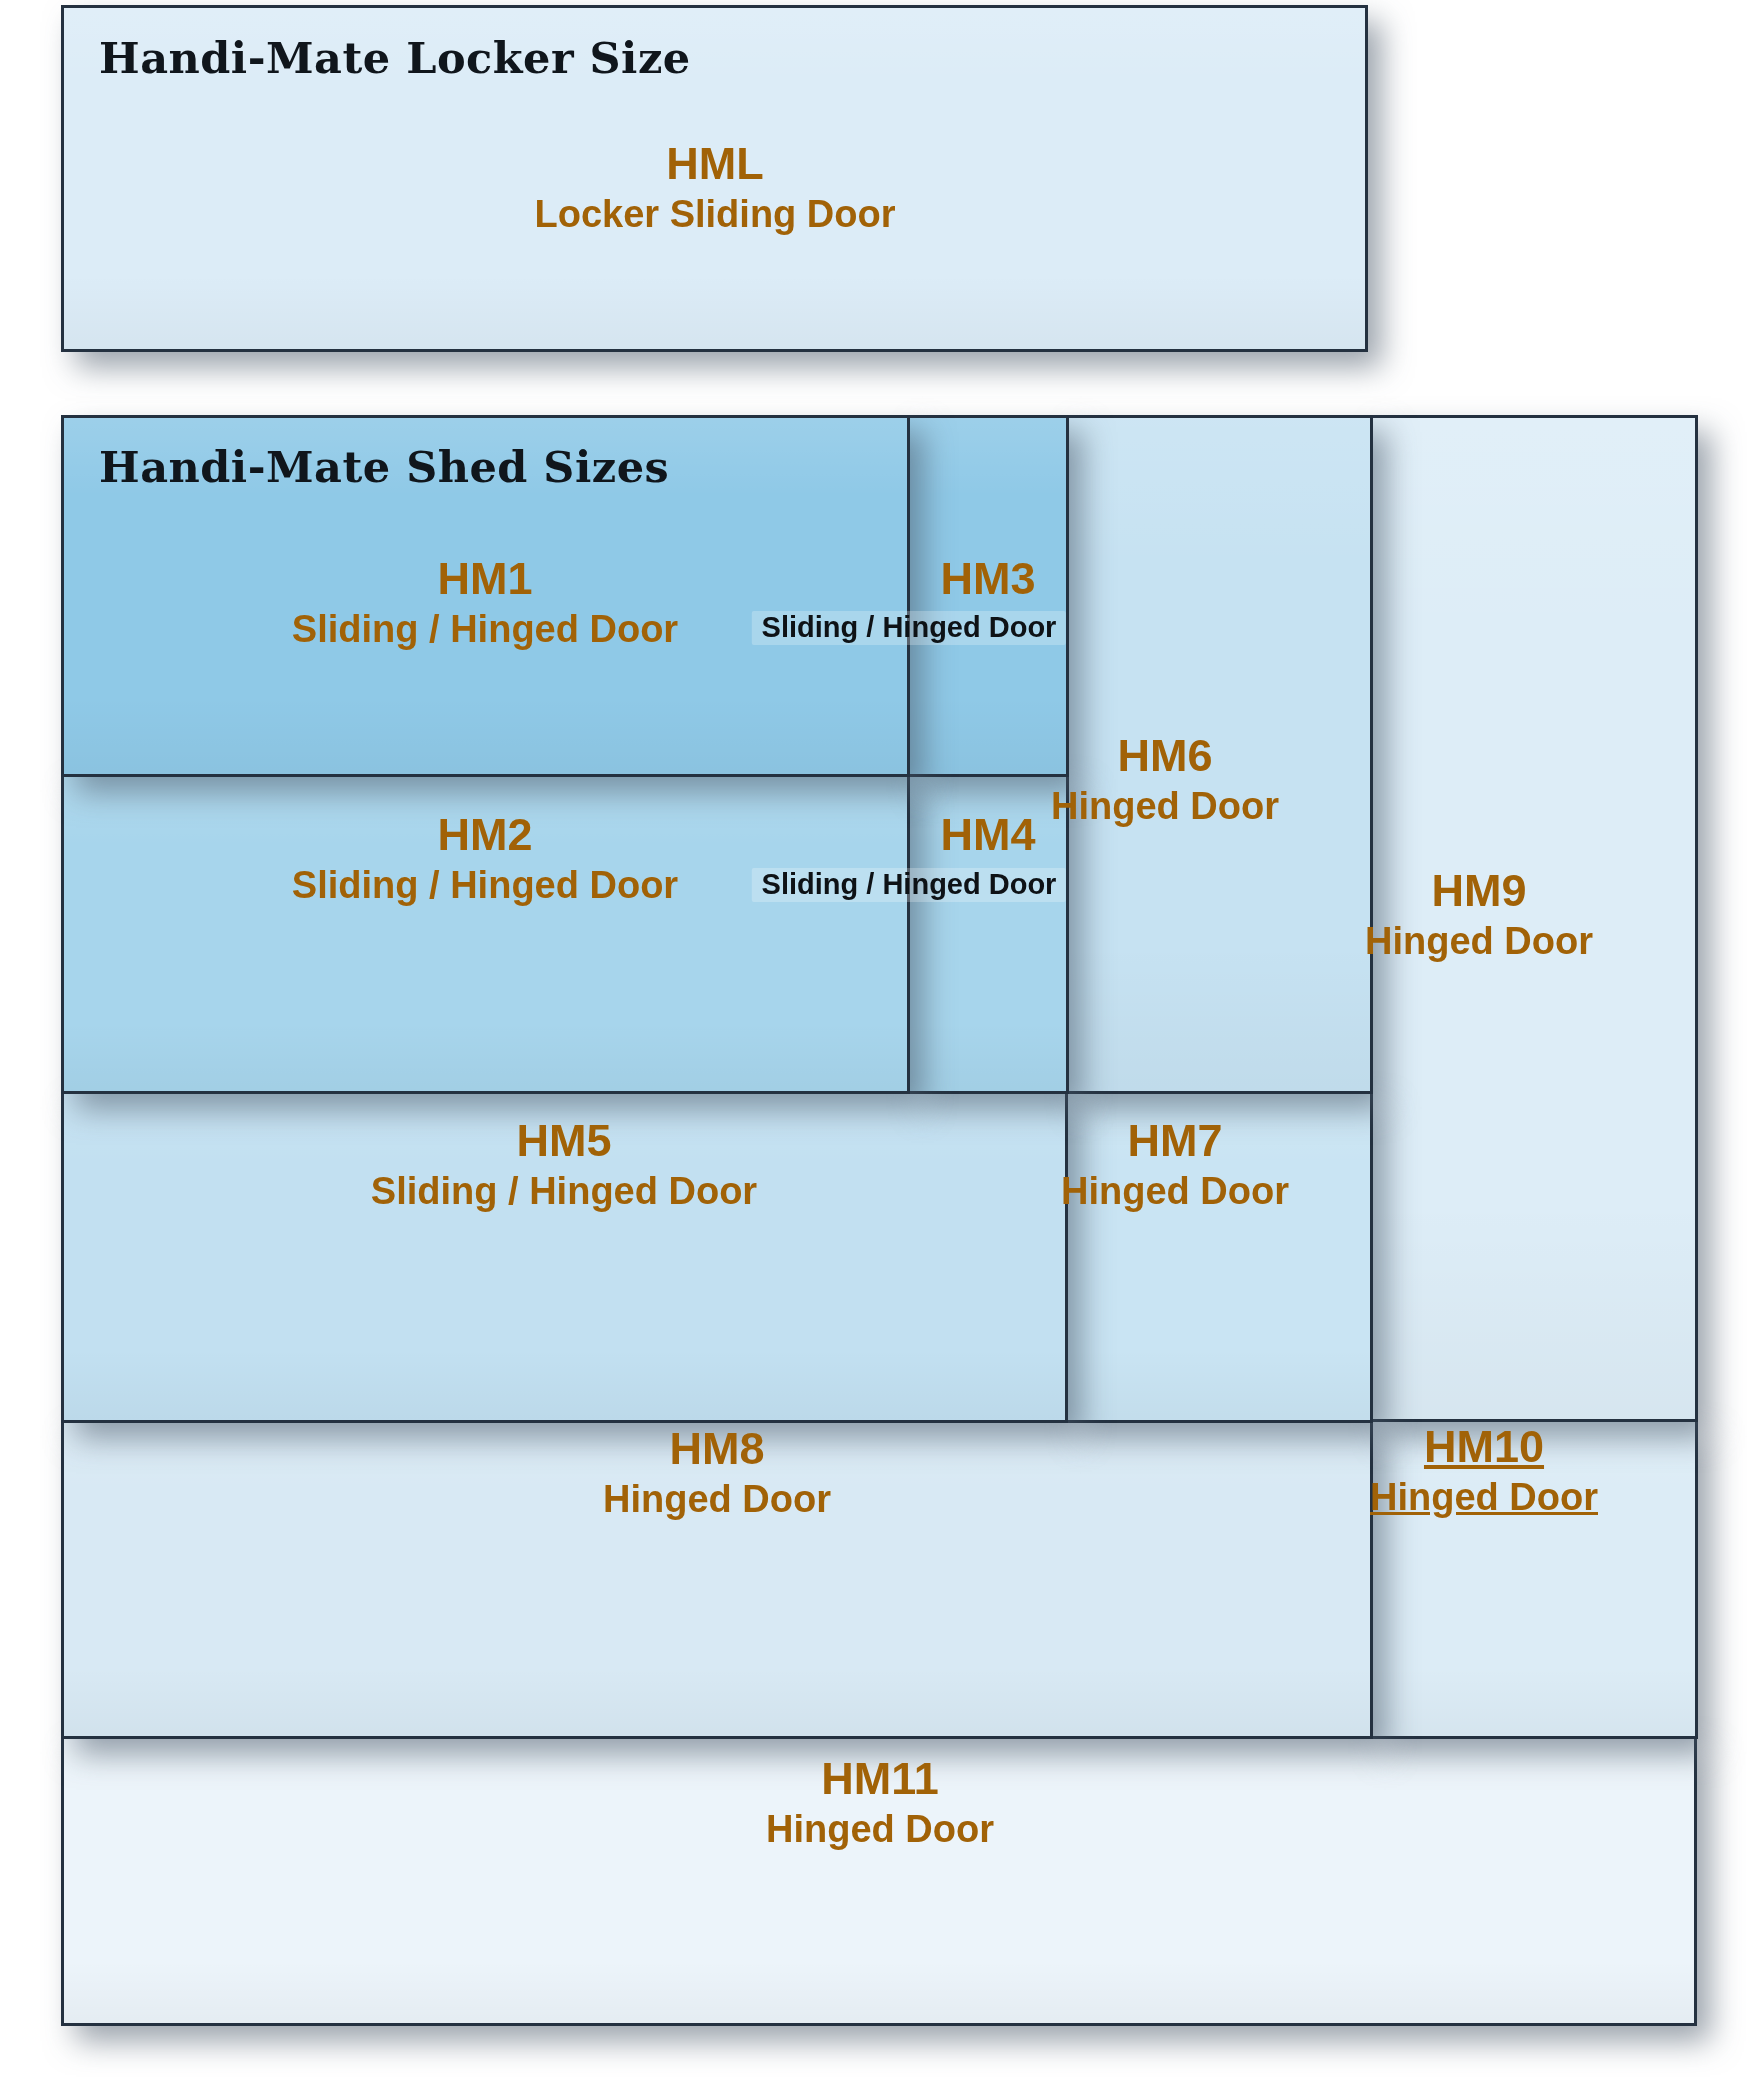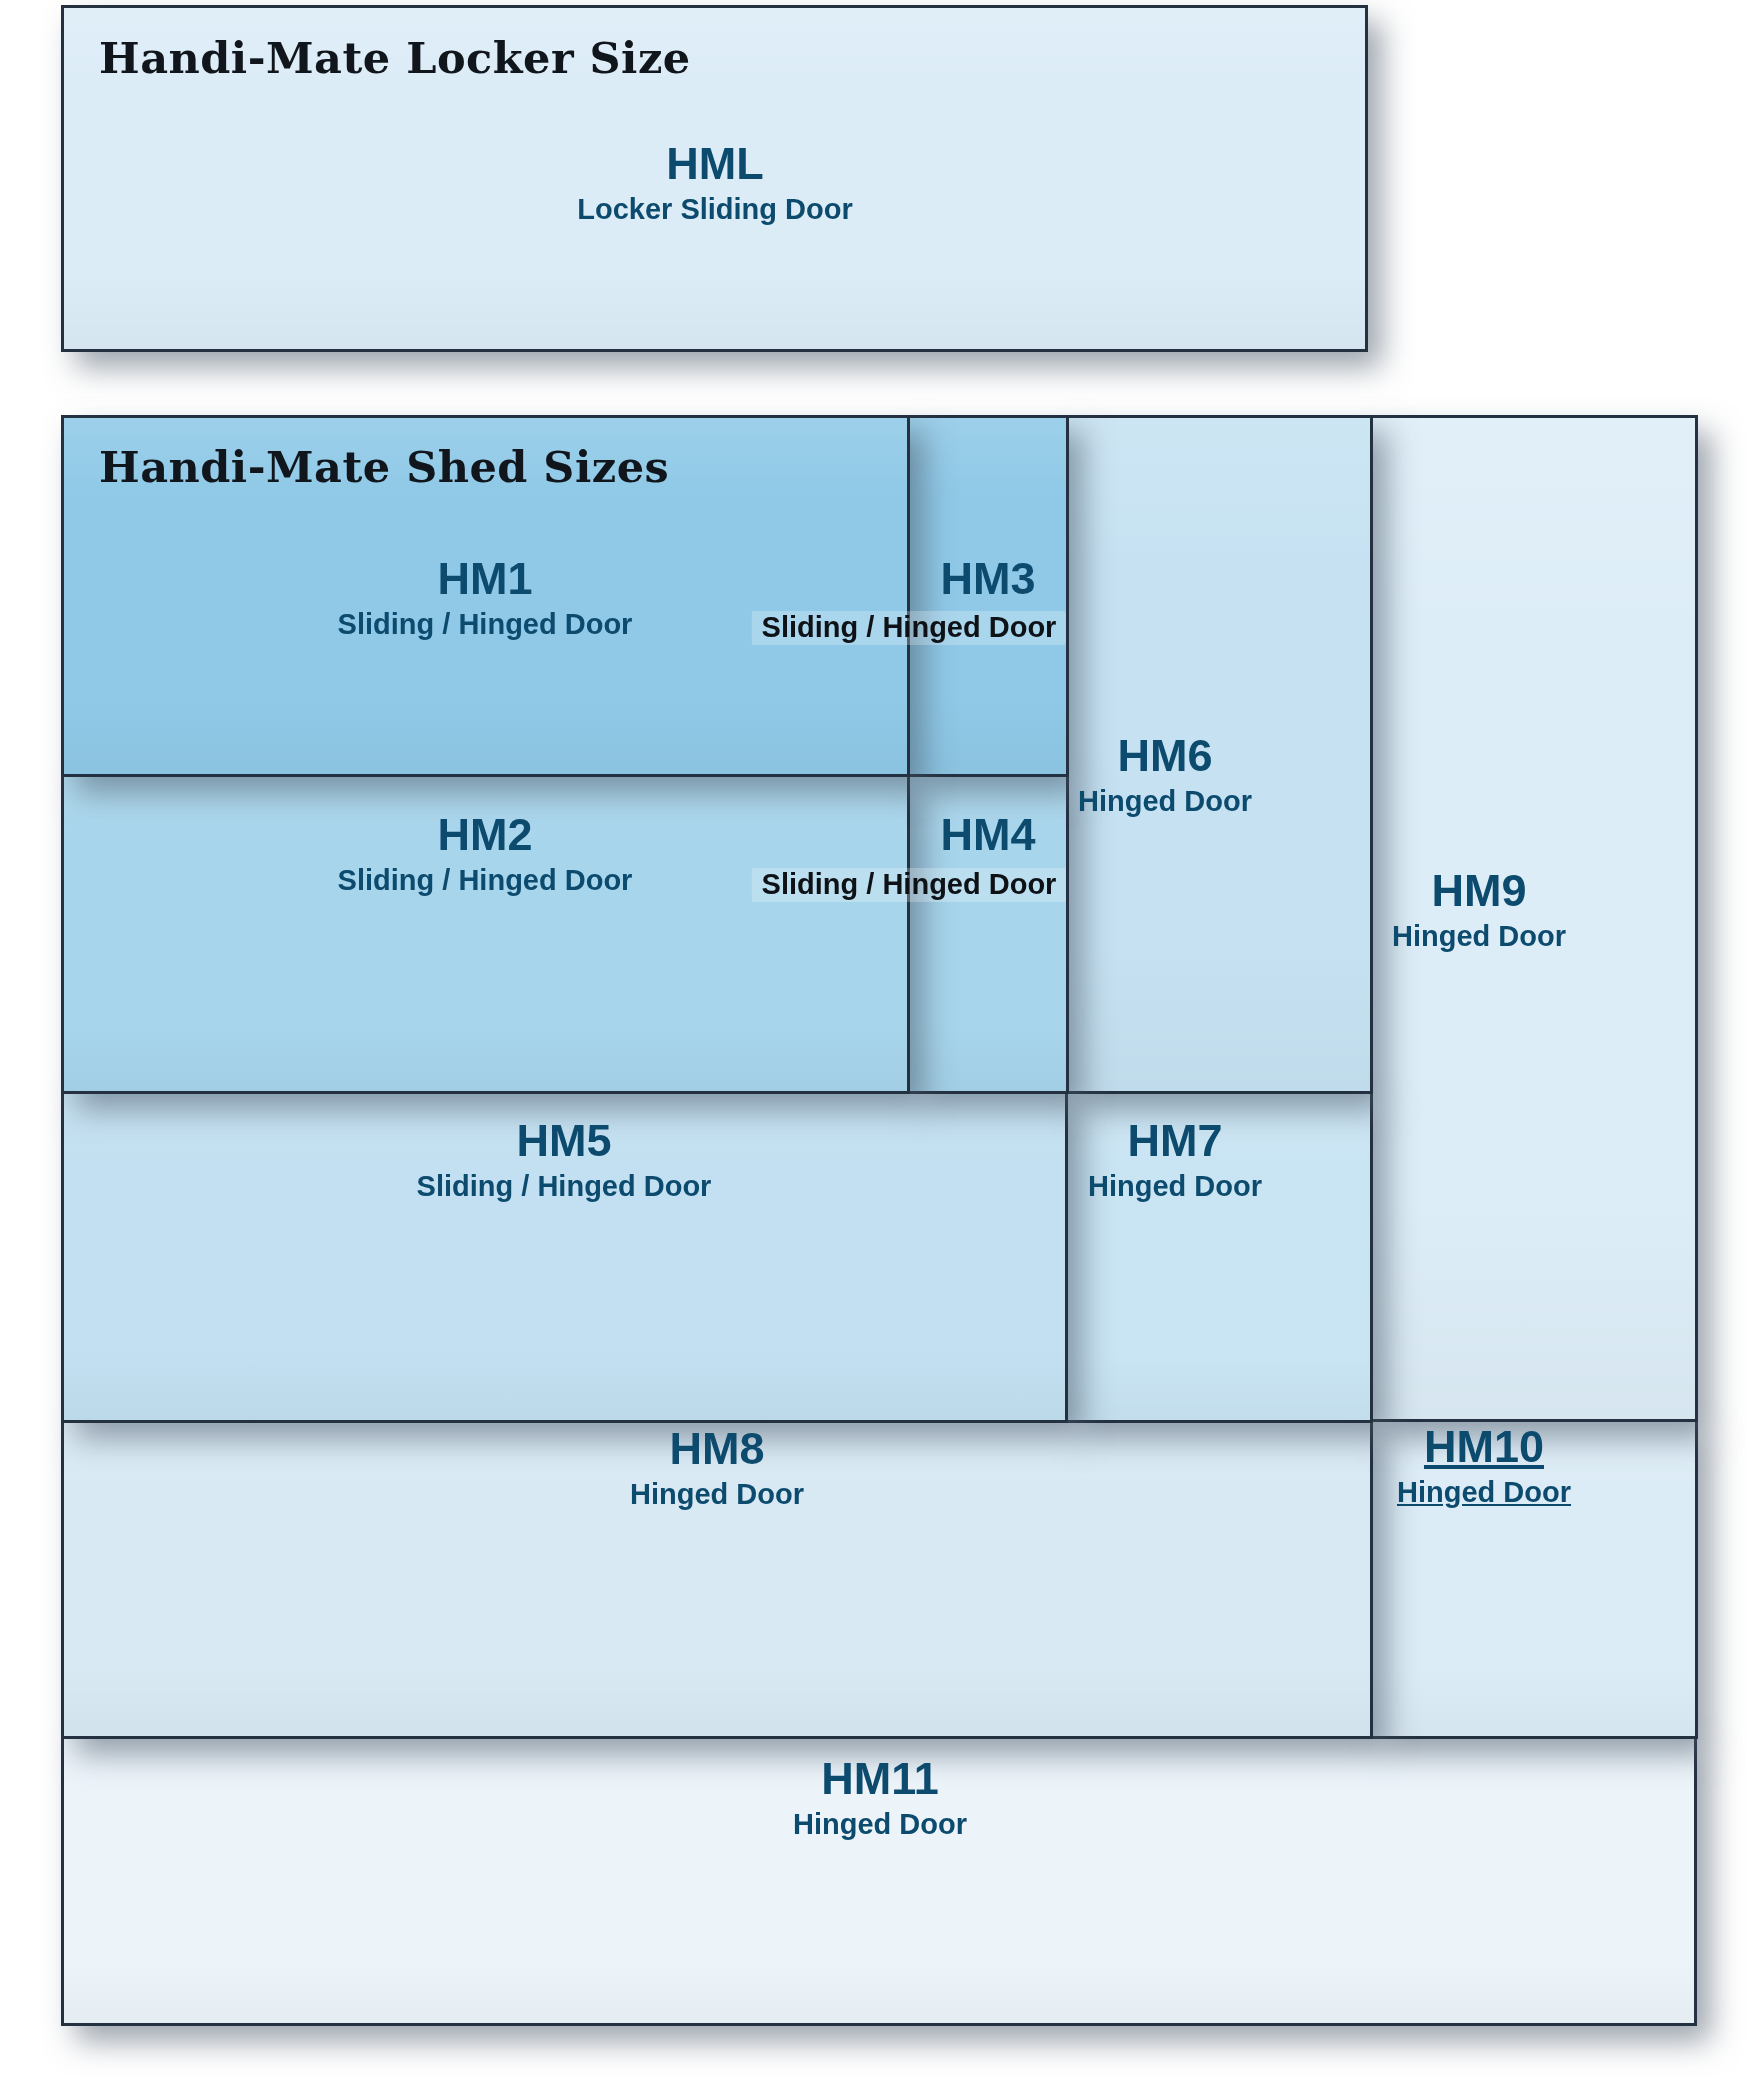--- a/index.html
+++ b/index.html
@@ -23,23 +23,23 @@
   #box-hm10{left:1369px;top:1419px; width:329px;  height:320px; z-index:8;}
   #box-hm11{left:61px;  top:1735px; width:1636px; height:291px; z-index:4;}
 
   .labels{position:absolute;inset:0;z-index:100;pointer-events:none;}
   .section-header{position:absolute;font-family:"DejaVu Serif","Liberation Serif",serif;
                   font-weight:700;font-size:43px;line-height:1.2;color:#10161c;
                   letter-spacing:0.5px;white-space:nowrap;}
   #hdr-locker{left:99px;top:33px;}
   #hdr-shed  {left:99px;top:442px;}
 
-  .lbl{position:absolute;transform:translateX(-50%);text-align:center;white-space:nowrap;color:#0c4a6e;}
+  .lbl{position:absolute;transform:translateX(-50%);text-align:center;white-space:nowrap;color:#a16207;}
   .lbl .t{font-weight:700;font-size:45px;line-height:1;}
-  .lbl .s{font-weight:700;font-size:29px;line-height:1.1;margin-top:7.8px;}
+  .lbl .s{font-weight:700;font-size:38px;line-height:1.1;margin-top:7.8px;}
   .sub-solo{position:absolute;transform:translateX(-50%);white-space:nowrap;color:#0e1216;
             font-weight:700;font-size:29px;line-height:1.1;
             background:rgba(255,255,255,.24);padding:1px 9.8px;border-radius:2px;}
   #lbl-hml  {left:715px; top:141px;}
   #lbl-hm1  {left:485px; top:556px;}
   #lbl-hm3-t{left:988px;top:556px;}
   #lbl-hm3-s{left:909px; top:611px;}
   #lbl-hm2  {left:485px; top:812px;}
   #lbl-hm4-t{left:988px;top:812px;}
   #lbl-hm4-s{left:909px; top:868px;}

